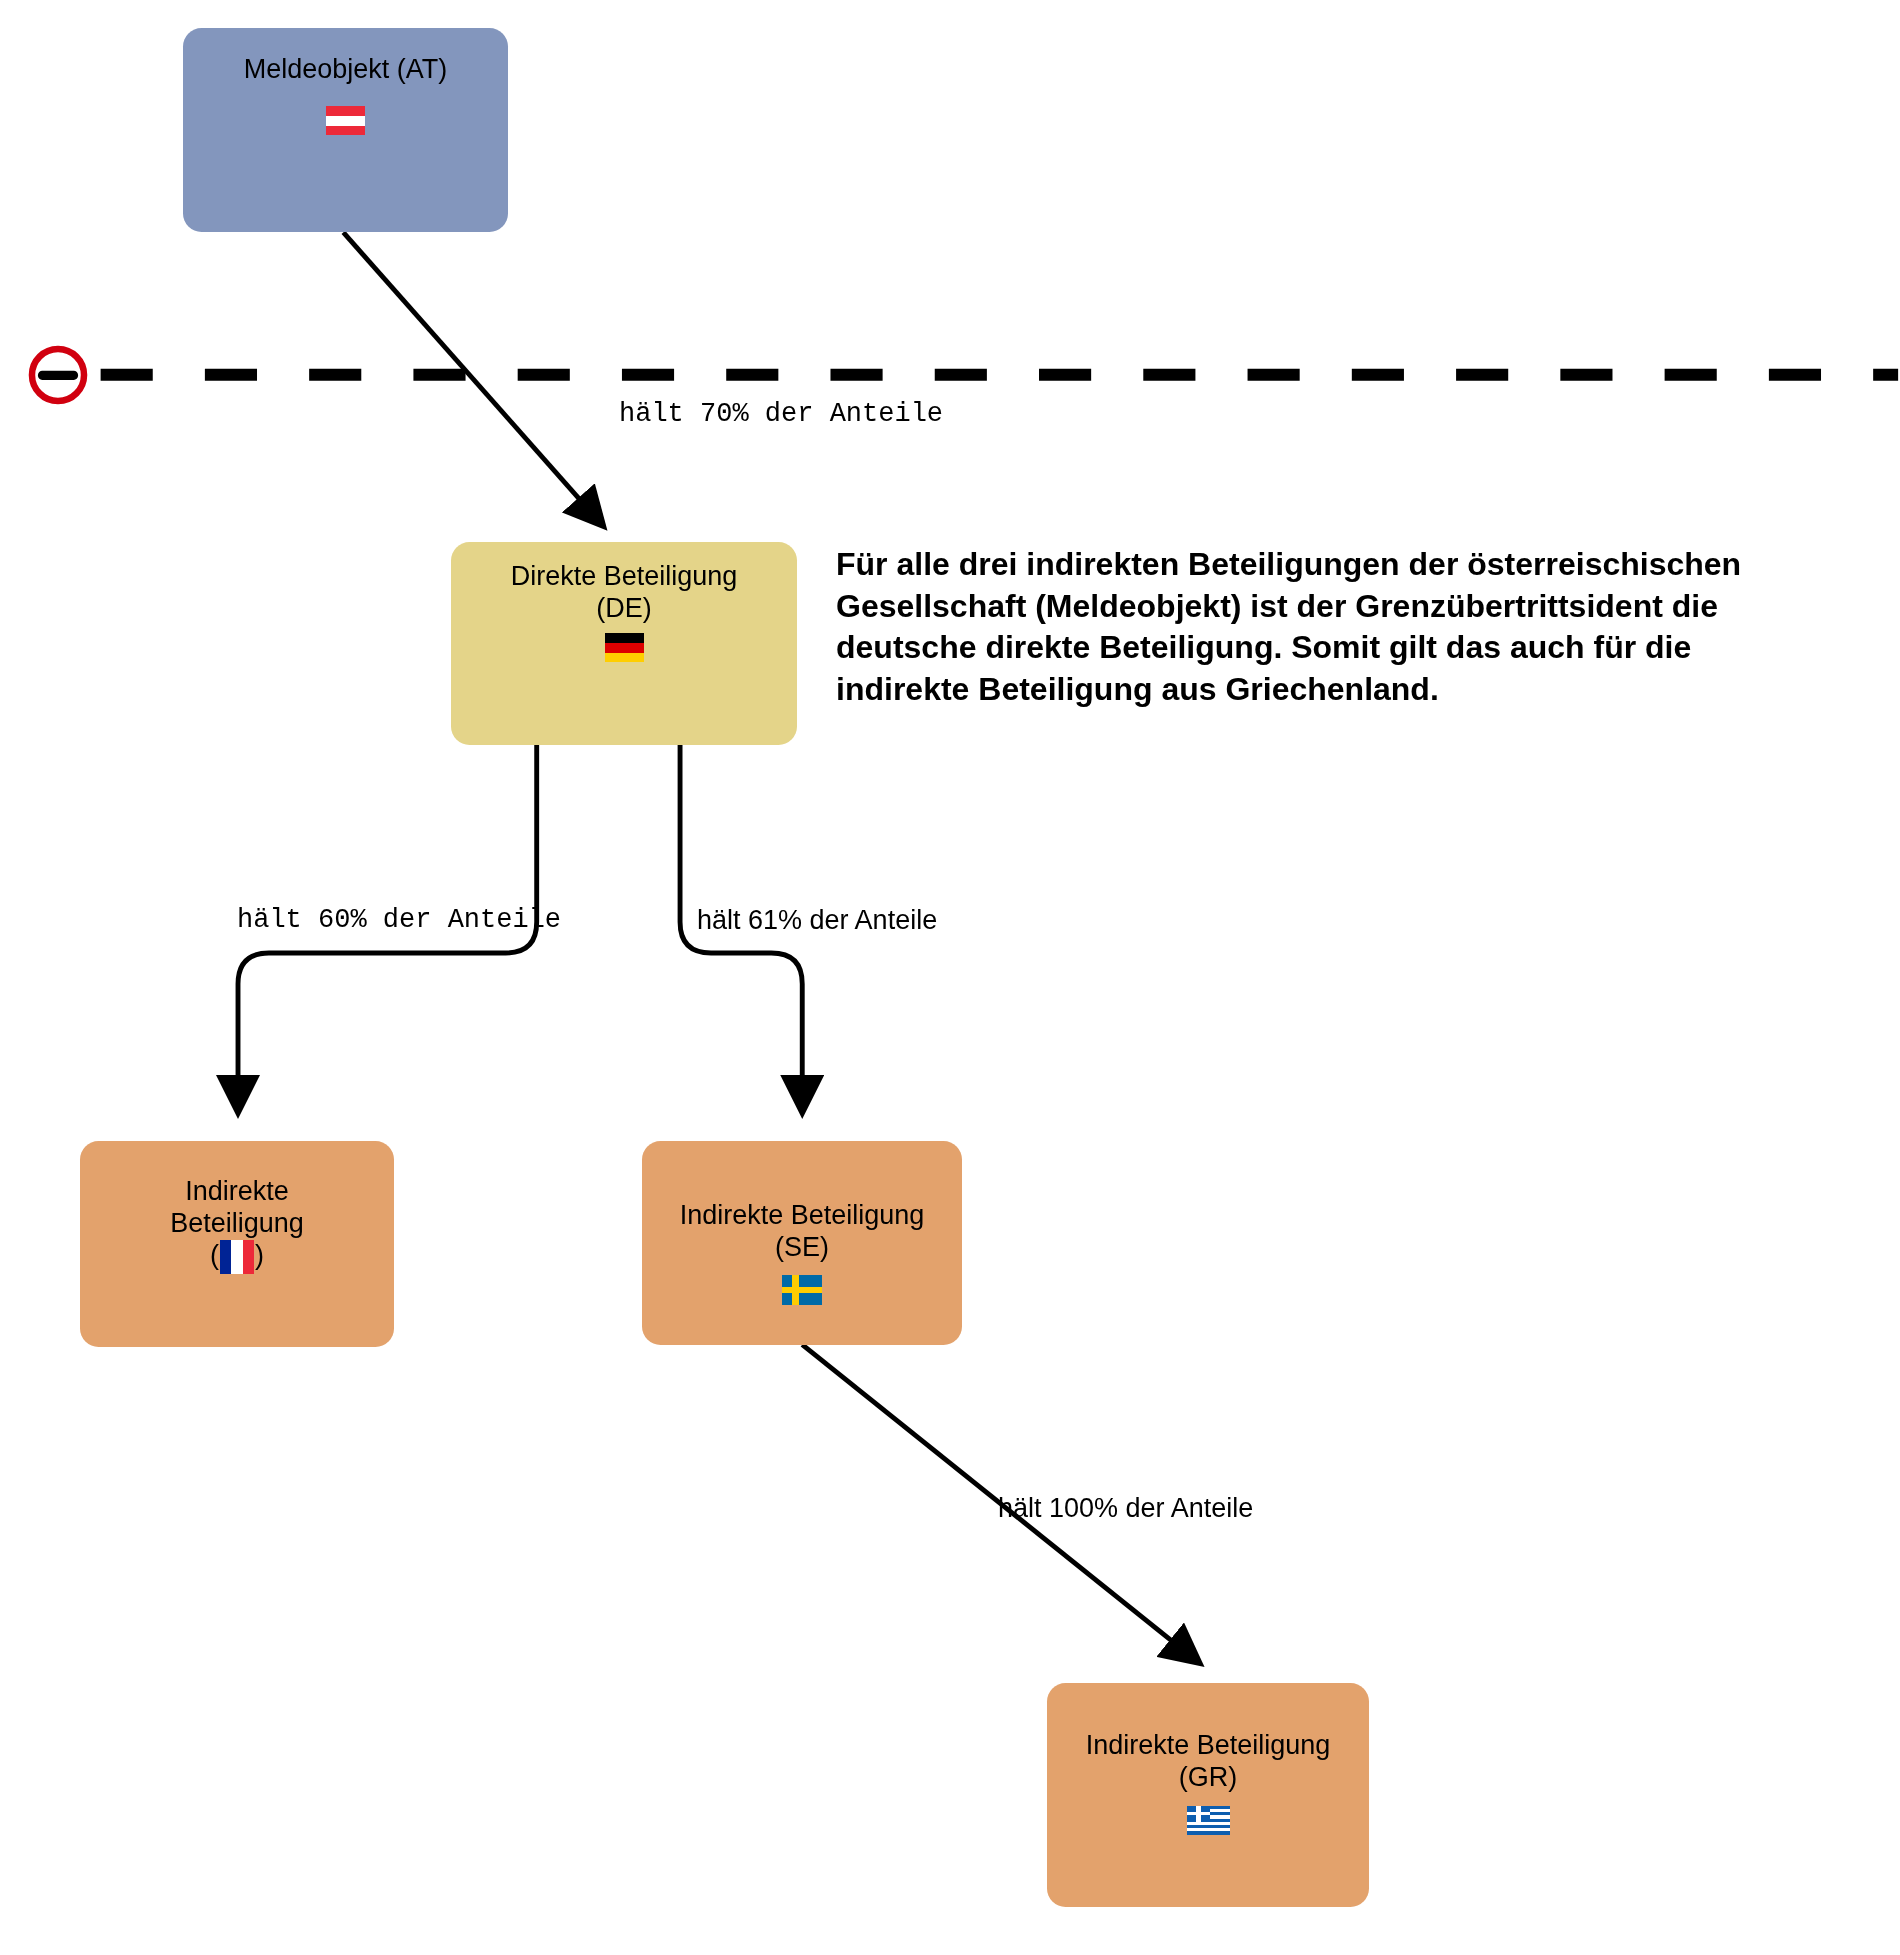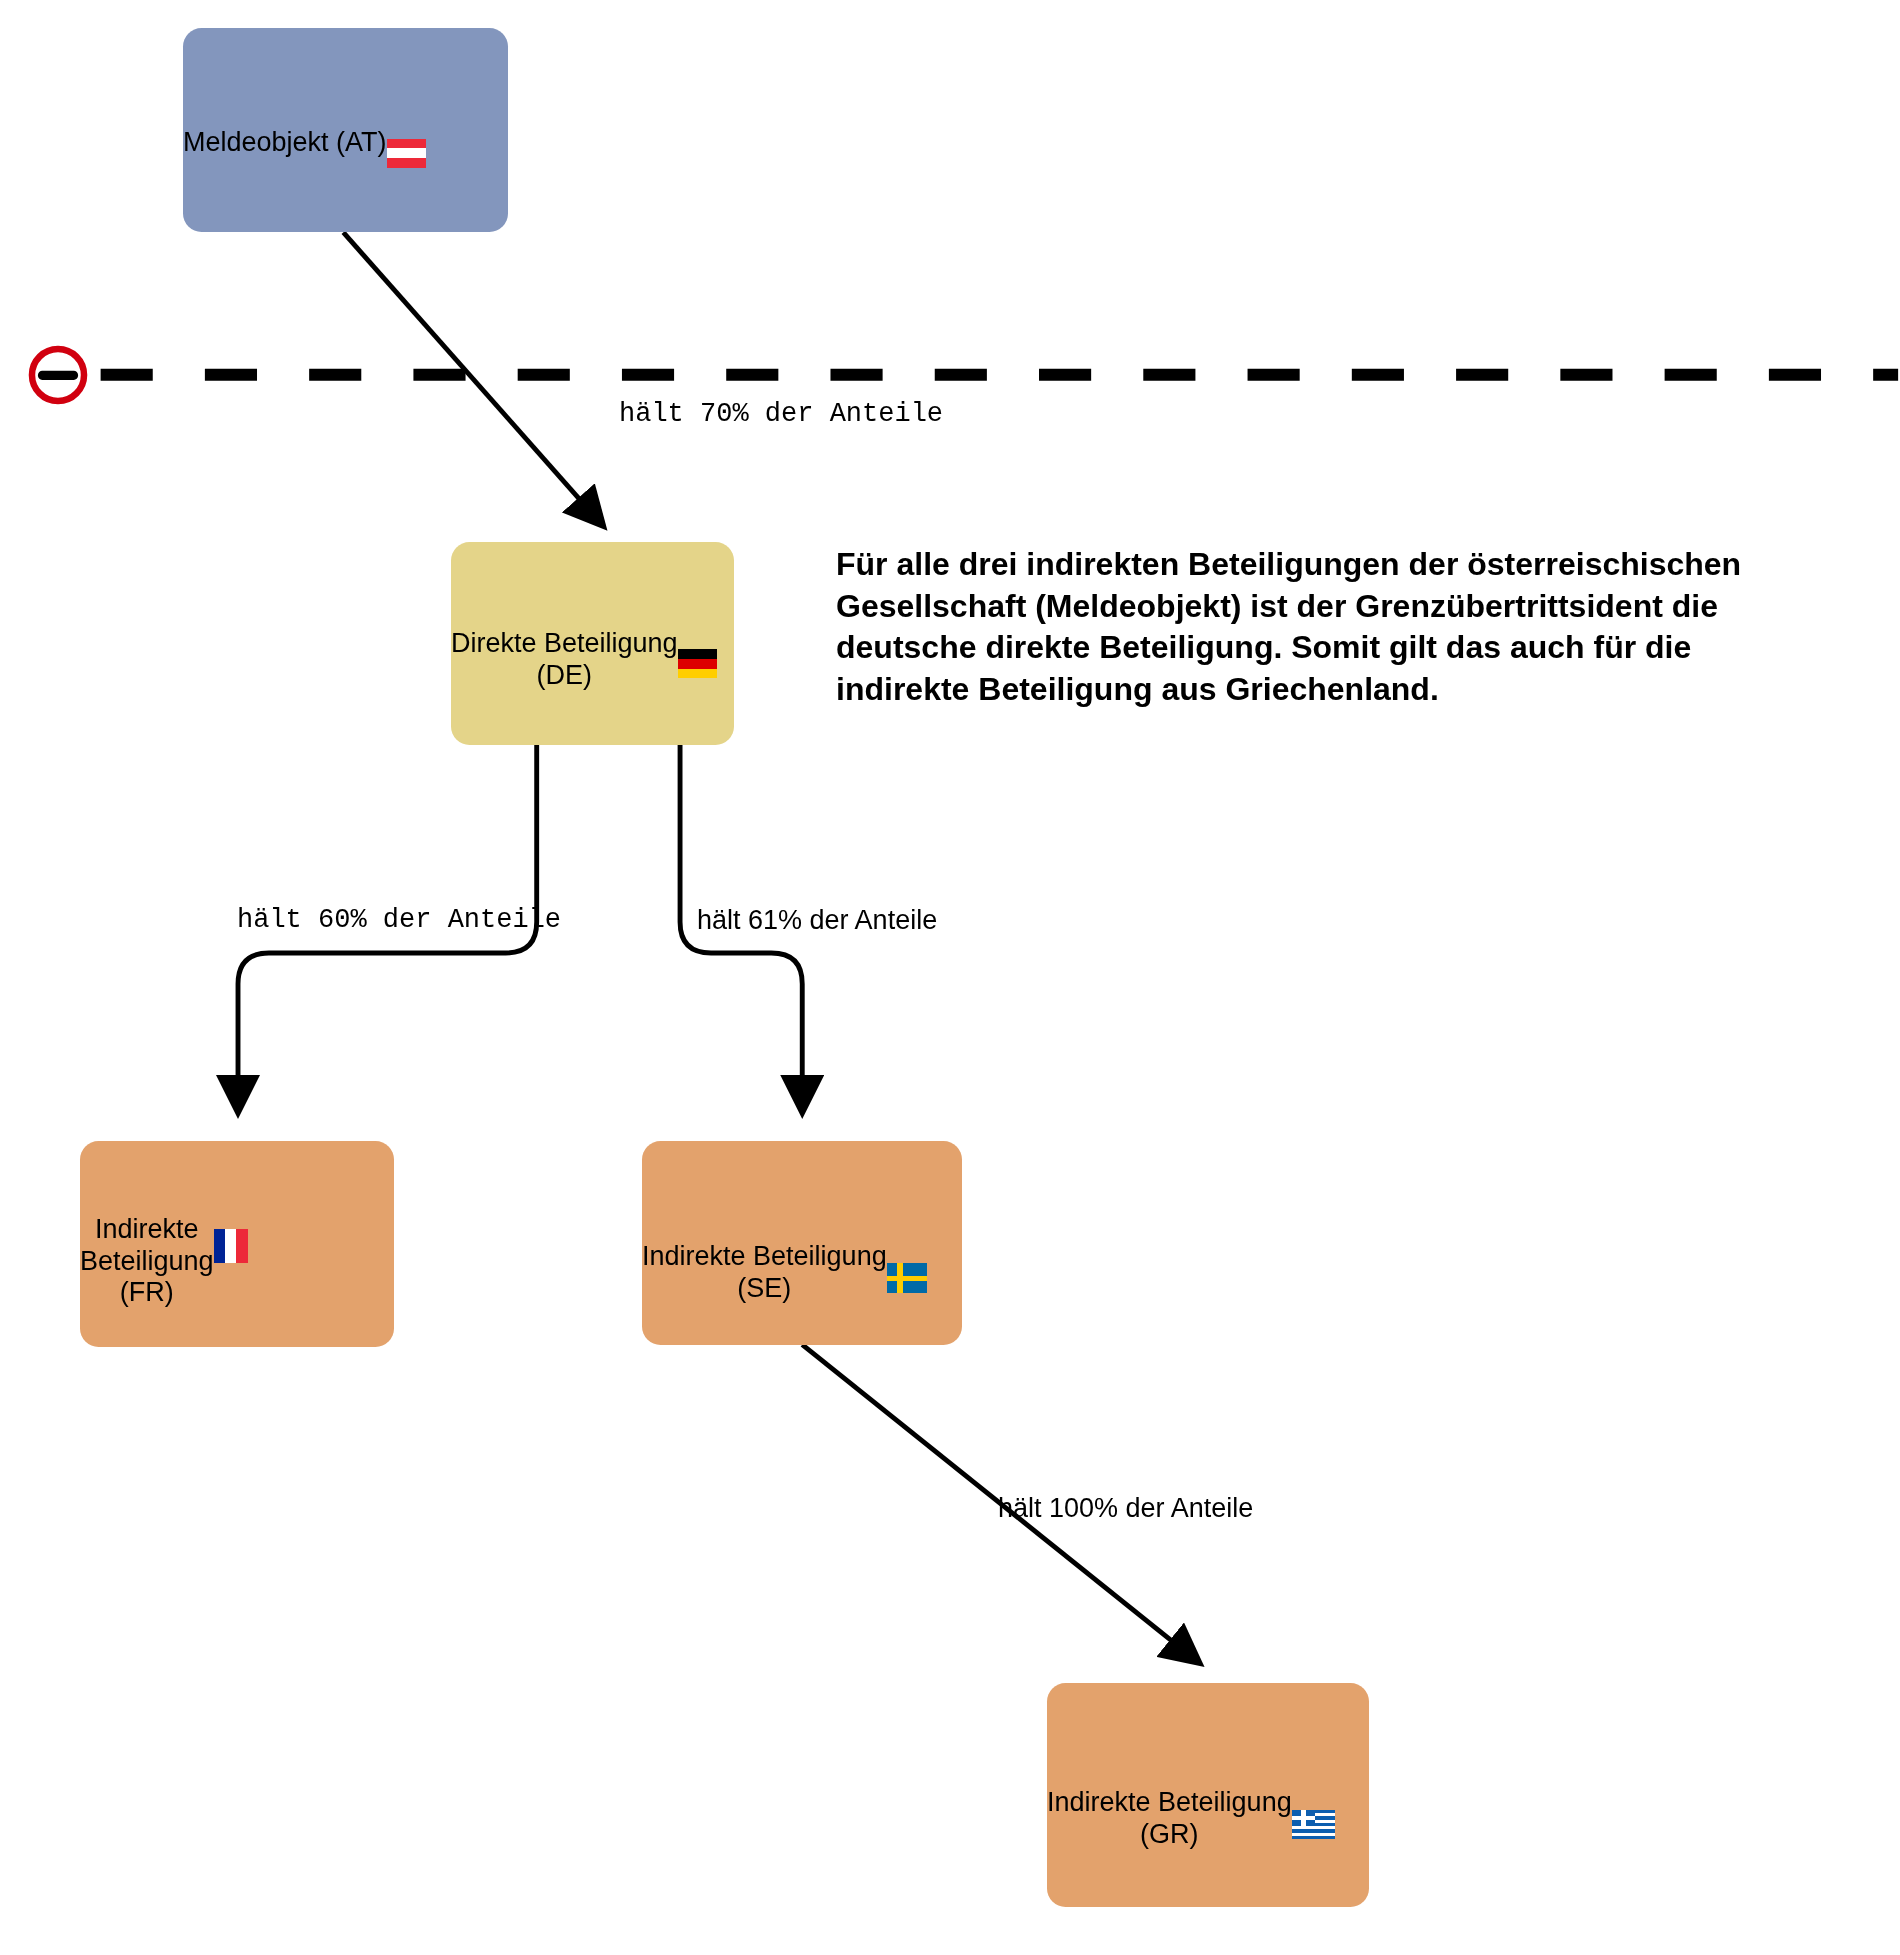--- a/index.html
+++ b/index.html
@@ -24,21 +24,21 @@
     top: 0;
     width: 1901px;
     height: 1955px;
   }
   
   .node {
     position: absolute;
     box-sizing: border-box;
     border-radius: 18.5px;
     display: flex;
-    flex-direction: row;
+    flex-direction: column;
     align-items: center;
     justify-content: flex-start;
     color: #000000;
     text-align: center;
     line-height: 1.18;
   }
   .node .node-label {
     white-space: pre-line;
     font-size: 27px;
     letter-spacing: 0px;
@@ -113,21 +113,21 @@
 
   <div class="node" style="left:183px; top:28px; width:325px; height:204px; background:#8396BD; padding-top:26px;">
     <div class="node-label">Meldeobjekt (AT)</div>
     <div class="flag" style="width:39px; height:29px; margin-top:20.6px;">
       <div class="band" style="top:0;   height:33.34%; background:#ED2939;"></div>
       <div class="band" style="top:33.34%; height:33.33%; background:#ffffff;"></div>
       <div class="band" style="top:66.67%; height:33.33%; background:#ED2939;"></div>
     </div>
   </div>
 
-  <div class="node" style="left:451px; top:542px; width:283px; height:203px; padding-top:32px; background:#E4D489;">
+  <div class="node" style="left:451px; top:542px; width:346px; height:203px; padding-top:19px; background:#E4D489;">
     <div class="node-label">Direkte Beteiligung
 (DE)</div>
     <div class="flag" style="width:39px; height:29px; margin-top:8.7px;">
       <div class="band" style="top:0;    height:33.34%; background:#000000;"></div>
       <div class="band" style="top:33.34%; height:33.33%; background:#DD0000;"></div>
       <div class="band" style="top:66.67%; height:33.33%; background:#FFCE00;"></div>
     </div>
   </div>
 
   <div class="node" style="left:80px; top:1141px; width:314px; height:206px; padding-top:35px; background:#E3A26C;">

